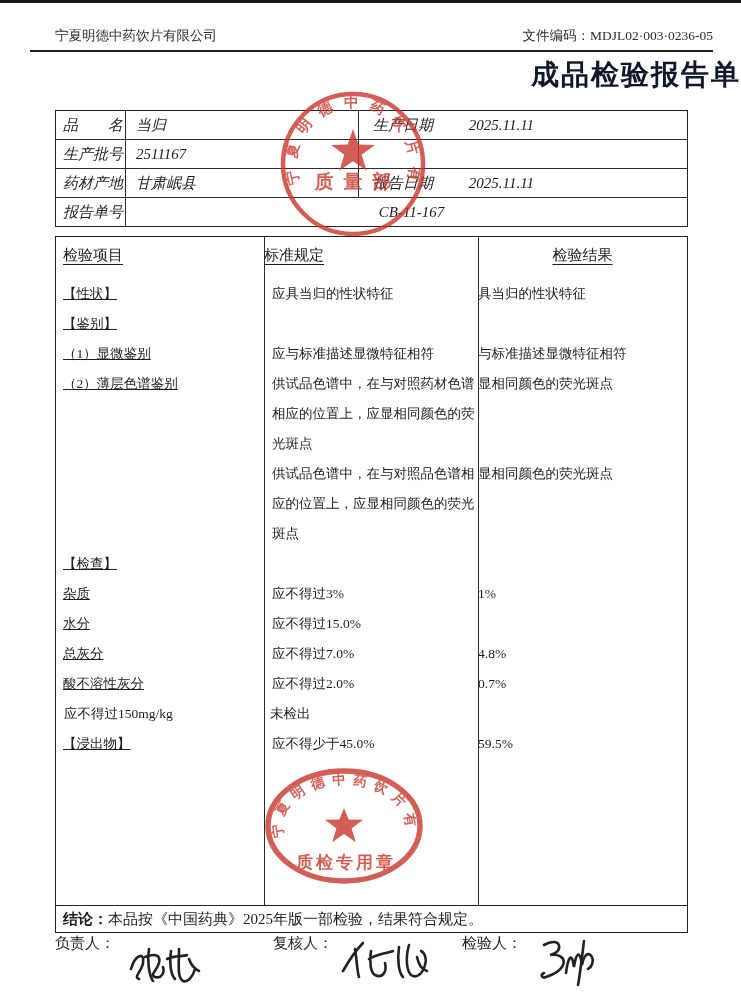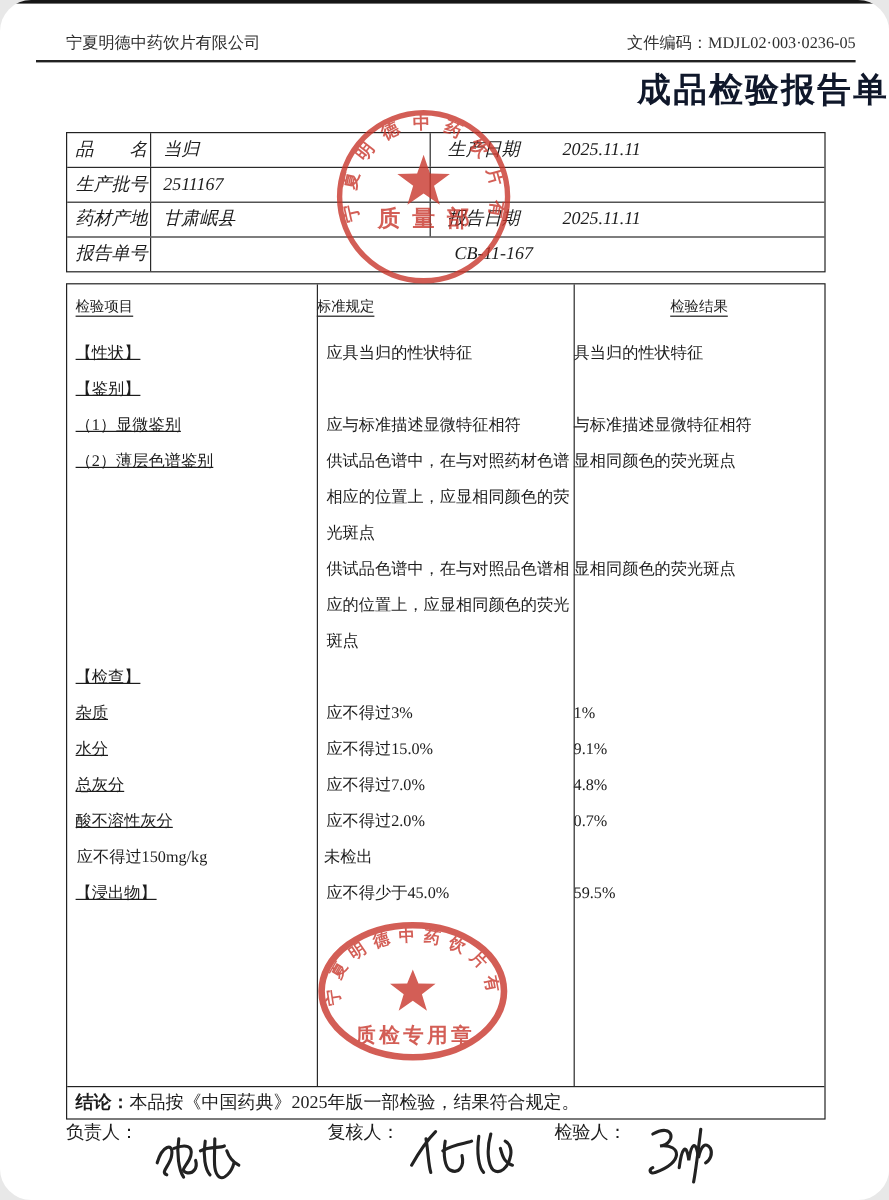--- a/index.html
+++ b/index.html
@@ -1,21 +1,20 @@
 <!DOCTYPE html>
 <html><head>
 <meta charset="utf-8">
 <style>
   html,body { margin:0; padding:0; background:#e8e8e8; }
   .page {
     position:relative; width:741px; height:1000px; margin:0 auto;
     background:#ffffff; overflow:hidden;
     font-family:"Liberation Serif","DejaVu Serif",serif;
     color:#1c1c1c;
-    border-radius:26px;
   }
   .scan-edge { position:absolute; top:0; left:0; width:741px; height:3px; background:#161616; }
 
   
   .doc-header {
     position:absolute; top:27px; left:55px; right:28px;
     display:flex; justify-content:space-between; font-size:13.5px; color:#2e2e2e;
   }
   .header-rule { position:absolute; top:50px; left:30px; right:28px; height:2px; background:#222; }
 
@@ -38,21 +37,21 @@
   .info-row.span .i-value { width:auto; flex:1; border-right:none;text-align:center; }
 
   
   .main-table {
     position:absolute; top:236px; left:55px; width:633px;
     border:1.5px solid #222; box-sizing:border-box;
   }
   .mt-body { position:relative; height:668px; }
   .vline { position:absolute; top:0; bottom:0; width:1px; background:#2a2a2a; }
   .vline.v1 { left:208px; } .vline.v2 { left:422px; }
-  .mt-head { display:flex; padding-top:8px; font-size:12px; height:20px; line-height:20px; }
+  .mt-head { display:flex; padding-top:8px; font-size:15px; height:20px; line-height:20px; }
   .mt-head .h1 { width:208px; box-sizing:border-box; padding-left:7px; }
   .mt-head .h2 { width:214px; }
   .mt-head .h3 { flex:1; text-align:center; }
   .mt-head span { text-decoration:underline; text-underline-offset:4px; }
   .mt-rows { margin-top:14px; }
   .mt-row { display:flex; align-items:flex-start; font-size:13.5px; line-height:30px; }
   .mt-row .c1 { width:208px; box-sizing:border-box; padding-left:7px;text-decoration:underline; }
   .mt-row .c2 { width:214px; box-sizing:border-box; padding:0 2px 0 8px; }
   .mt-row .c3 { flex:1; box-sizing:border-box; }
   .mt-conclusion {
@@ -157,21 +156,20 @@
           <div class="c3"></div>
         </div>
         <div class="mt-row">
           <div class="c1">杂质</div>
           <div class="c2">应不得过3%</div>
           <div class="c3">1%</div>
         </div>
         <div class="mt-row">
           <div class="c1">水分</div>
           <div class="c2">应不得过15.0%</div>
-          <div class="c3">9.1%</div>
         </div>
         <div class="mt-row">
           <div class="c1">总灰分</div>
           <div class="c2">应不得过7.0%</div>
           <div class="c3">4.8%</div>
         </div>
         <div class="mt-row">
           <div class="c1">酸不溶性灰分</div>
           <div class="c2">应不得过2.0%</div>
           <div class="c3">0.7%</div>

